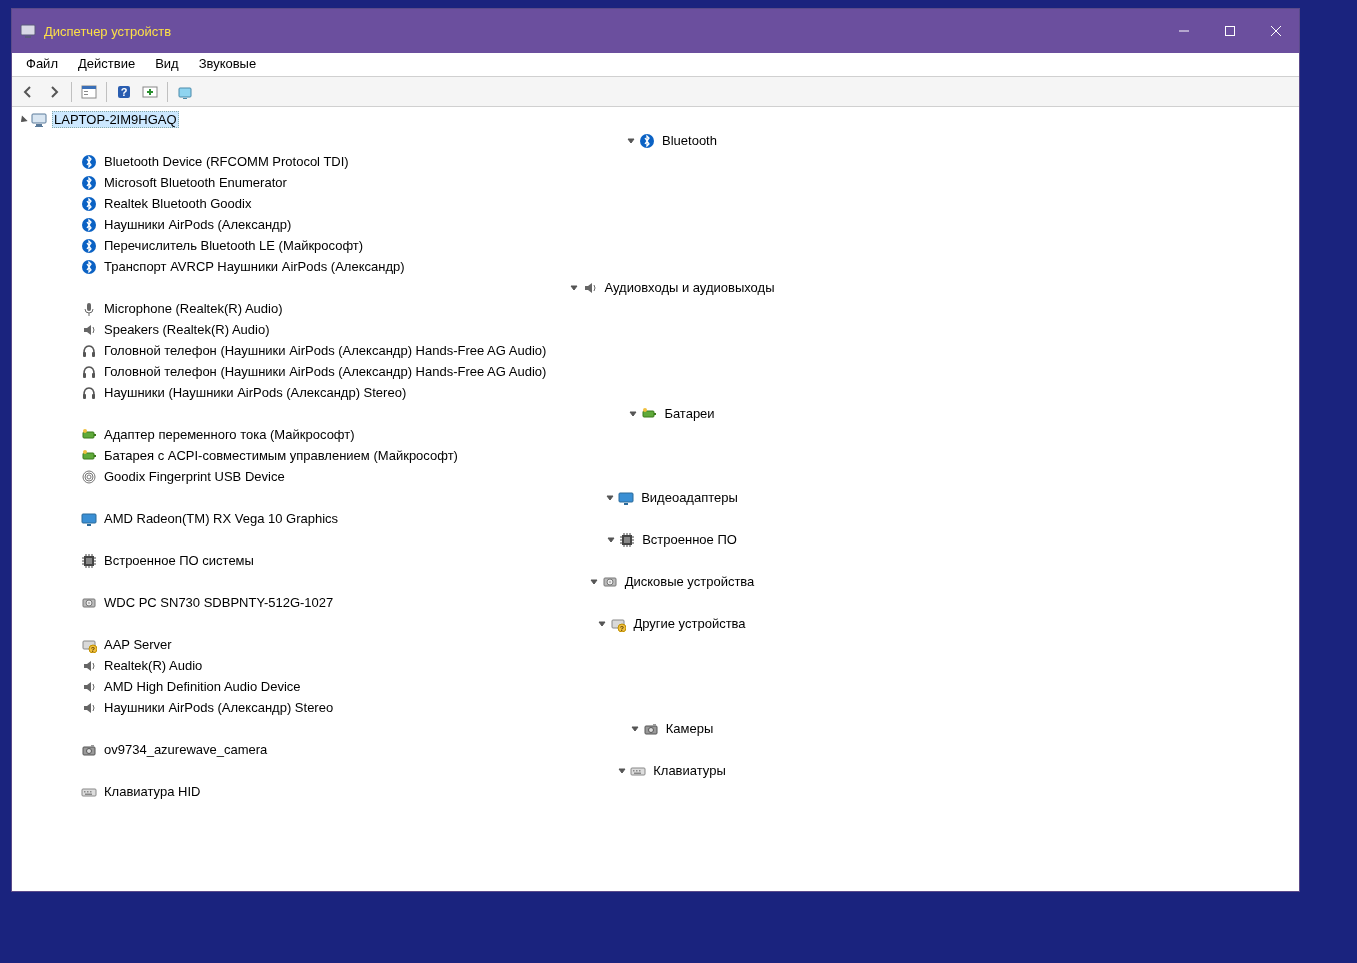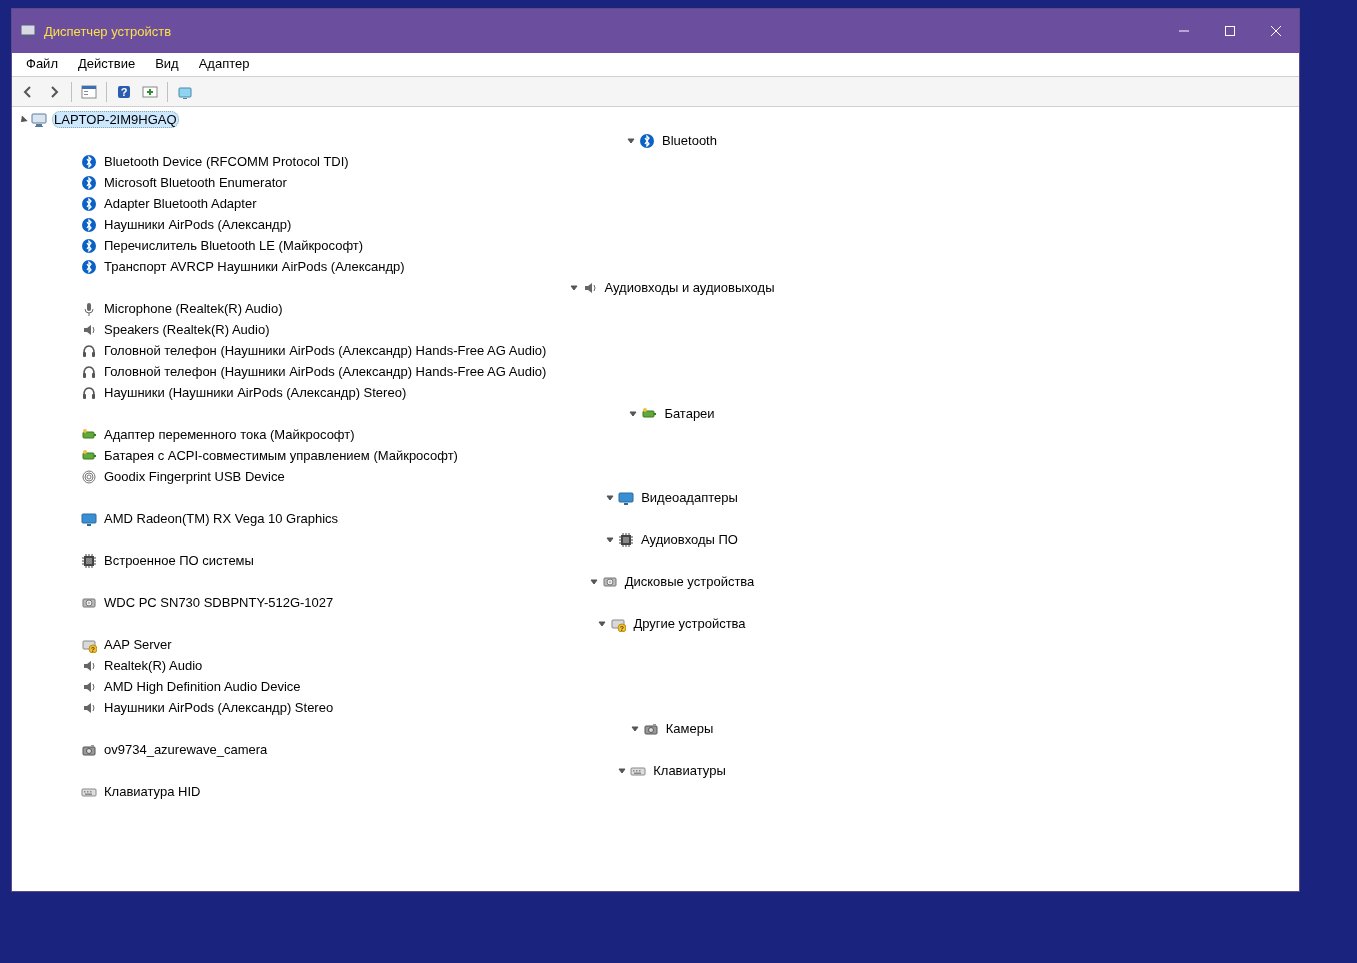--- a/index.html
+++ b/index.html
@@ -79,21 +79,21 @@
     white-space: nowrap;
   }
   .node .chevron {
     width: 14px; height: 14px;
     display: flex; align-items: center; justify-content: center;
     cursor: default;
   }
   .node .chevron svg { stroke: #555; fill: none; }
   .node.open > .chevron svg { transform: rotate(90deg); fill: #555; }
   .node .icon-slot { width: 18px; display: flex; justify-content: center; margin-right: 4px; }
-  .node .label { padding: 1px 2px; border-radius: 8px; }
+  .node .label { padding: 1px 2px; }
   .node.selected .label { background: #cce8ff; border: 1px dotted #8aa; padding: 0 1px; }
   .lvl1 .node { padding-left: 28px; justify-content: center; }
   .lvl2 .node { padding-left: 50px; }
   
   .tree-container::-webkit-scrollbar { width: 17px; background: #f0f0f0; }
   .tree-container::-webkit-scrollbar-thumb { background: #c1c1c1; }
   .tree-container::-webkit-scrollbar-button { background: #f0f0f0; height: 17px; }
   
   svg.ico { width: 16px; height: 16px; }
 </style>
@@ -126,21 +126,21 @@
             <path d="M0 0 L10 10 M10 0 L0 10" stroke-width="1"></path>
           </svg>
       </div>
     </div>
   </div>
 
   <div class="menubar">
     <span class="menu-item">Файл</span>
     <span class="menu-item">Действие</span>
     <span class="menu-item">Вид</span>
-    <span class="menu-item">Адаптер</span>
+    <span class="menu-item">Звуковые</span>
   </div>
 
   <div class="toolbar">
     <div class="tool-btn">
         <svg class="ico" viewBox="0 0 16 16">
           <path d="M10 3 L5 8 L10 13" stroke="#555" fill="none" stroke-width="2"></path>
         </svg>
       </div>
     <div class="tool-btn">
         <svg class="ico" viewBox="0 0 16 16">
@@ -237,21 +237,21 @@
         <div class="lvl2">
           <div class="node">
       <span class="chevron" style="visibility:hidden">
               <svg width="10" height="10"></svg>
             </span>
       <span class="icon-slot">
               <svg class="ico" viewBox="0 0 16 16">
                 <use href="#i-bluetooth"></use>
               </svg>
             </span>
-      <span class="label">Adapter Bluetooth Adapter</span>
+      <span class="label">Realtek Bluetooth Goodix</span>
     </div>
         </div>
         <div class="lvl2">
           <div class="node">
       <span class="chevron" style="visibility:hidden">
               <svg width="10" height="10"></svg>
             </span>
       <span class="icon-slot">
               <svg class="ico" viewBox="0 0 16 16">
                 <use href="#i-bluetooth"></use>
@@ -453,21 +453,21 @@
     <span class="chevron">
               <svg width="10" height="10" viewBox="0 0 10 10">
                 <path d="M2 3 L8 3 L5 7 Z" fill="#555"></path>
               </svg>
             </span>
     <span class="icon-slot">
               <svg class="ico" viewBox="0 0 16 16">
                 <use href="#i-chip"></use>
               </svg>
             </span>
-    <span class="label">Аудиовходы ПО</span>
+    <span class="label">Встроенное ПО</span>
   </div>
         </div>
         <div class="lvl2">
           <div class="node">
       <span class="chevron" style="visibility:hidden">
               <svg width="10" height="10"></svg>
             </span>
       <span class="icon-slot">
               <svg class="ico" viewBox="0 0 16 16">
                 <use href="#i-chip"></use>

